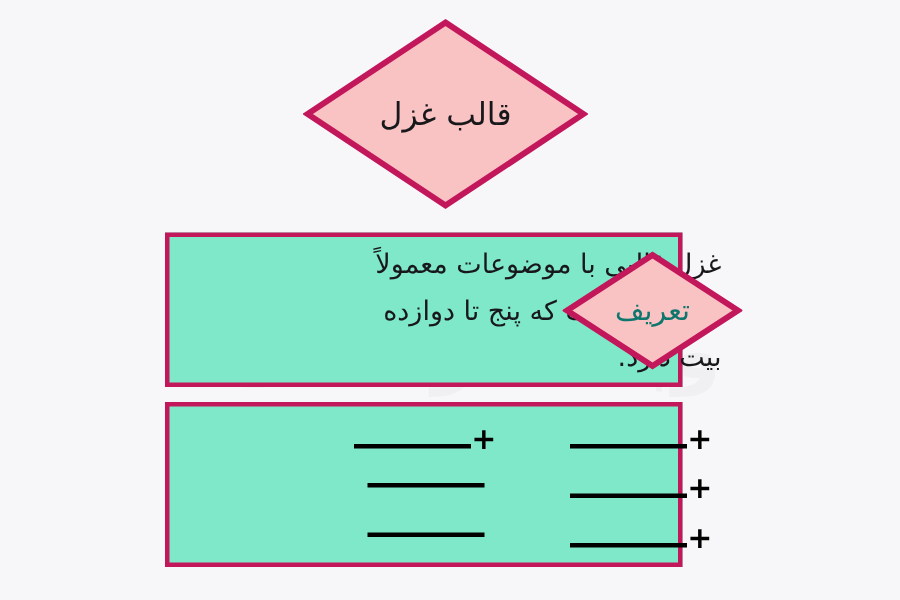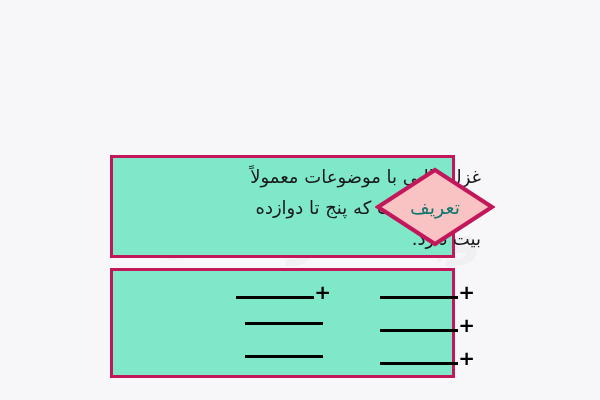--- a/index.html
+++ b/index.html
@@ -171,20 +171,26 @@
   }
   .hemistich.indent { margin-right: 8px; }
 </style>
 </head>
 <body>
 
 <div id="canvas">
 
   <div class="watermark">وبلاگ رسمی</div>
 
+  <div class="title-diamond">
+    <svg viewBox="0 0 190 128" preserveAspectRatio="none">
+      <polygon points="95,3 187,64 95,125 3,64" fill="#f9c3c3" stroke="#c2185b" stroke-width="4"></polygon>
+    </svg>
+    <div class="dlabel">قالب غزل</div>
+  </div>
 
   <div class="row" id="row-definition">
     <div class="green-box"></div>
 
     <div class="def-text">
       <div>غزل قالبی با موضوعات معمولاً</div>
       <div>عاشقانه است که پنج تا دوازده</div>
       <div>بیت دارد.</div>
     </div>
 

